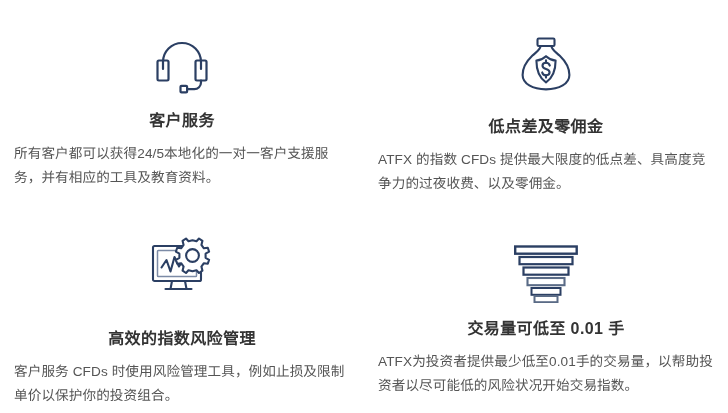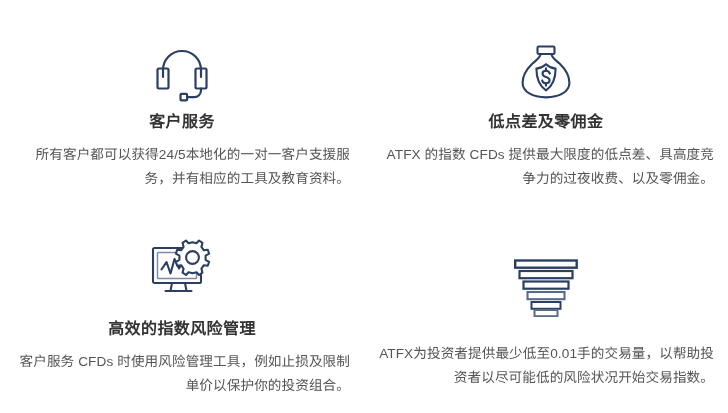--- a/index.html
+++ b/index.html
@@ -24,21 +24,21 @@
     grid-template-rows: 207px 206px;
     box-sizing: border-box;
   }
 
   .feature-card {
     position: relative;
     display: flex;
     flex-direction: column;
     align-items: center;
     box-sizing: border-box;
-    padding: 16px 10px;
+    padding: 2px 10px;
   }
 
   .icon-wrap {
     height: 88px;
     display: flex;
     align-items: center;
     justify-content: center;
     margin-top: 18px;
   }
   .feature-card.row-two .icon-wrap {
@@ -57,29 +57,29 @@
     text-align: center;
     line-height: 20px;
     margin-top: 4px;
     white-space: nowrap;
   }
 
   .feature-desc {
     font-size: 13.6px;
     color: #555555;
     line-height: 24px;
-    text-align: right;
+    text-align: left;
     margin-top: 11px;
     max-width: 336px;
     letter-spacing: 0.1px;
   }
 
   
   #card-customer-service .feature-title { margin-top: 3px; }
-  #card-low-spread .feature-title { margin-top: 3px; }
+  #card-low-spread .feature-title { margin-top: 9px; }
   #card-risk-management .feature-title { margin-top: 18px; }
   #card-lot-size .feature-title { margin-top: 2px; }
 
   #card-lot-size .icon-wrap { margin-top: 20px; }
   #card-risk-management .icon-wrap { margin-top: 14px; }
 </style>
 </head>
 <body>
 
 <div class="features-grid">
@@ -162,16 +162,17 @@
     <div class="icon-wrap">
       <svg width="72" height="60" viewBox="0 0 72 60" fill="none" stroke-linecap="square" stroke-linejoin="miter">
         <rect x="5.2" y="3.5" width="61.5" height="7.2" stroke="#2b3f63" stroke-width="2.4" fill="none"></rect>
         <rect x="9.5" y="14.0" width="53.0" height="7.2" stroke="#2b3f63" stroke-width="2.2" fill="none"></rect>
         <rect x="13.5" y="24.5" width="45.0" height="7.2" stroke="#2b3f63" stroke-width="2.2" fill="none"></rect>
         <rect x="17.5" y="35.0" width="37.0" height="7.2" stroke="#5a6b86" stroke-width="2.1" fill="none"></rect>
         <rect x="21.5" y="45.0" width="29.0" height="6.8" stroke="#2b3f63" stroke-width="2.0" fill="none"></rect>
         <rect x="24.5" y="53.0" width="23.0" height="6.2" stroke="#5a6b86" stroke-width="2.0" fill="none"></rect>
       </svg>
     </div>
+    <div class="feature-title">交易量可低至 0.01 手</div>
     <div class="feature-desc">ATFX为投资者提供最少低至0.01手的交易量，以帮助投资者以尽可能低的风险状况开始交易指数。</div>
   </div>
 
 </div>
 
 </body></html>

